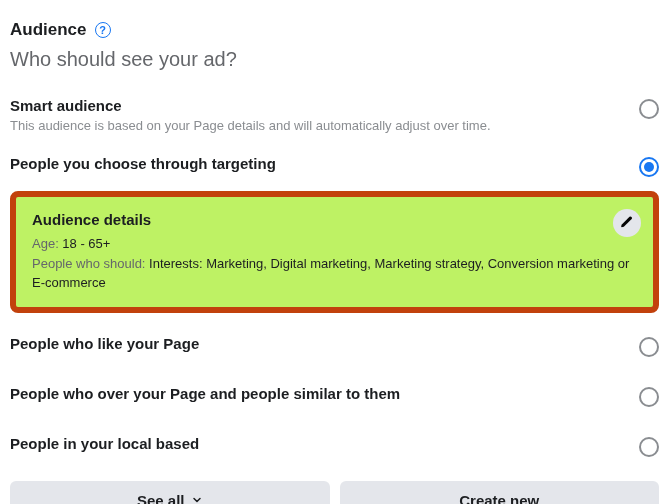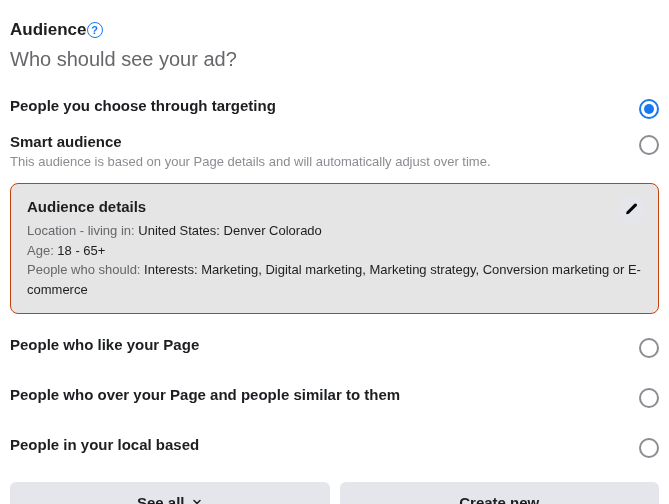--- a/index.html
+++ b/index.html
@@ -4,21 +4,21 @@
 <style>
   * { box-sizing: border-box; margin: 0; padding: 0; }
   body {
     font-family: -apple-system, BlinkMacSystemFont, "Segoe UI", Helvetica, Arial, sans-serif;
     font-size: 14px;
     color: #1c1e21;
     width: 669px;
     padding: 20px 10px 10px 10px;
     background: #fff;
   }
-  .header-row { display: flex; align-items: center; }
+  .header-row { display: flex; align-items: center; gap: 8px; }
   .section-title { font-size: 17px; font-weight: 700; color: #1c1e21; }
   .help-icon {
     width: 16px; height: 16px; border: 1.4px solid #1877f2; border-radius: 50%;
     display: inline-flex; align-items: center; justify-content: center;
     color: #1877f2; font-size: 11px; font-weight: 600; line-height: 1;
   }
   .subtitle { color: #65676b; font-size: 20px; margin-top: 8px; }
   .options { margin-top: 22px; }
   .option {
     display: flex; align-items: flex-start; justify-content: space-between;
@@ -31,21 +31,21 @@
     width: 20px; height: 20px; border: 2px solid #8a8d91; border-radius: 50%;
     flex-shrink: 0; margin-top: 2px; position: relative; background: #fff;
   }
   .radio.selected { border-color: #1877f2; }
   .radio.selected::after {
     content: ""; position: absolute; top: 50%; left: 50%;
     width: 10px; height: 10px; background: #1877f2; border-radius: 50%;
     transform: translate(-50%, -50%);
   }
   .details-card {
-    background: #e5e5e5; border: 1px solid #c2410c; border-radius: 8px;
+    background: #bef264; border: 6px solid #c2410c; border-radius: 8px;
     padding: 14px 16px; margin: 10px 0 18px 0; position: relative;
   }
   .details-title { font-size: 15px; font-weight: 700; margin-bottom: 6px; }
   .detail-line { font-size: 13px; color: #65676b; line-height: 1.5; }
   .detail-line .val { color: #1c1e21; }
   .edit-btn {
     position: absolute; top: 12px; right: 12px;
     width: 28px; height: 28px; border-radius: 50%;
     background: #e4e6eb; display: flex; align-items: center; justify-content: center;
     cursor: pointer;
@@ -65,47 +65,44 @@
 <body>
 
 <div class="header-row">
   <div class="section-title">Audience</div>
   <span class="help-icon">?</span>
 </div>
 <div class="subtitle">Who should see your ad?</div>
 
 <div class="options">
 
-  <div class="option" style="margin-top:14px;">
-    <div class="text">
-      <div class="option-title">People you choose through targeting</div>
-    </div>
-    <div class="radio selected"></div>
-  </div>
-
   <div class="option">
     <div class="text">
       <div class="option-title">Smart audience</div>
       <div class="option-desc">This audience is based on your Page details and will automatically adjust over time.</div>
     </div>
     <div class="radio"></div>
+  </div>
+
+  <div class="option" style="margin-top:14px;">
+    <div class="text">
+      <div class="option-title">People you choose through targeting</div>
+    </div>
+    <div class="radio selected"></div>
   </div>
 
   <div class="details-card">
     <div class="edit-btn">
       <span>
         <svg viewBox="0 0 24 24" fill="none" stroke="#050505" stroke-width="2">
           <path d="M3 21l3.5-.7L20 6.8a2 2 0 0 0 0-2.8l-.9-.9a2 2 0 0 0-2.8 0L2.7 16.6 2 20l1 1z" fill="#050505" stroke="none"></path>
         </svg>
       </span>
     </div>
     <div class="details-title">Audience details</div>
-    <div class="detail-line">
-      <span>Location - living in: </span><span class="val">United States: Denver Colorado</span>
-    </div>
     <div class="detail-line">
       <span>Age: </span><span class="val">18 - 65+</span>
     </div>
     <div class="detail-line">
       <span>People who should: </span><span class="val">Interests: Marketing, Digital marketing, Marketing strategy, Conversion marketing or E-commerce</span>
     </div>
   </div>
 
   <div class="option-group-lower">
     <div class="option">

